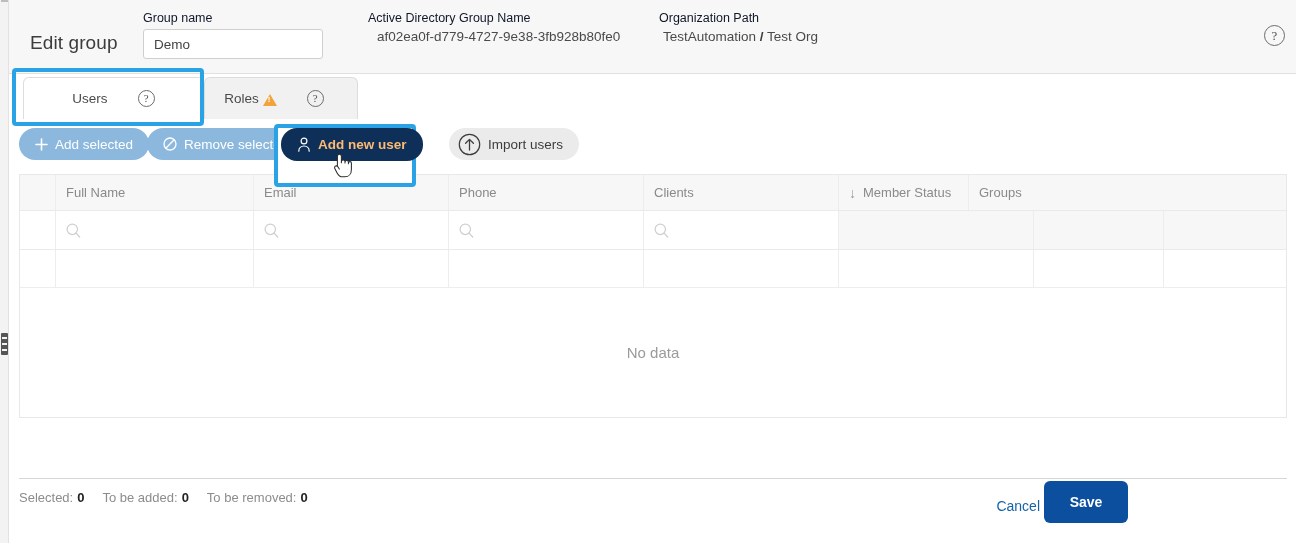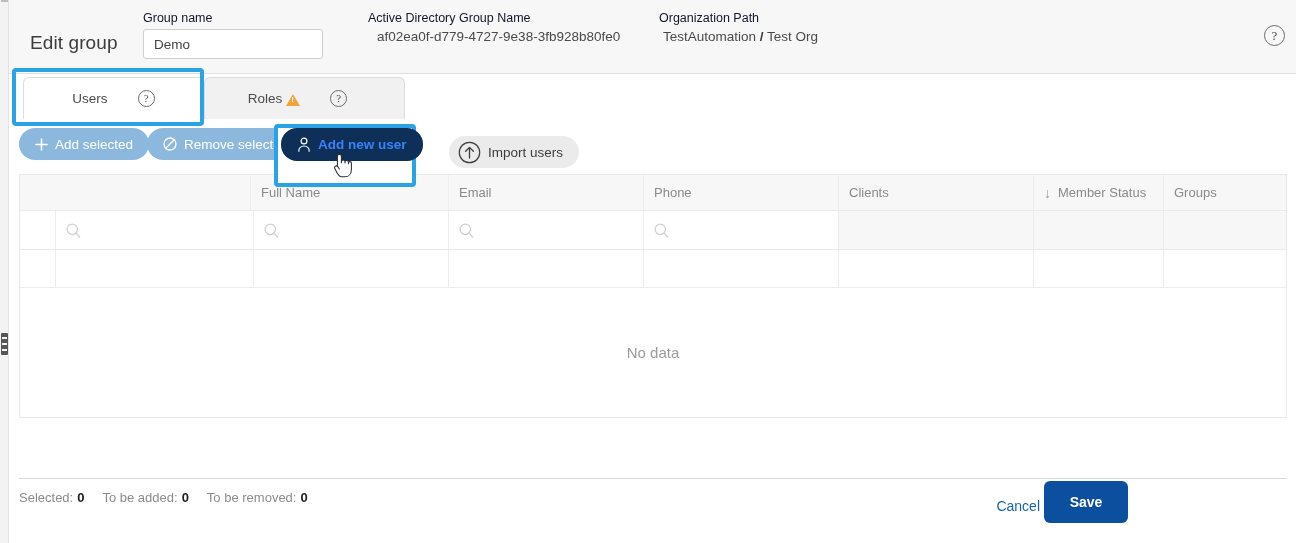--- a/index.html
+++ b/index.html
@@ -128,21 +128,21 @@
     cursor: pointer;
     padding: 0 22px;
   }
   #tab-users {
     left: 14px; width: 181px;
     background: #ffffff;
     border-color: #dddddd;
     z-index: 3;
   }
   #tab-roles {
-    left: 195px; width: 201px;
+    left: 195px; width: 154px;
     background: #f1f1f1;
     border-color: #dcdcdc;
     z-index: 2;
     padding-left: 8px;
   }
   .tab-label { white-space: nowrap; }
   .warn-icon {
     display: inline-block;
     width: 0; height: 0;
     border-left: 7px solid transparent;
@@ -204,27 +204,27 @@
     color: #ffffff;
   }
   #btn-remove-selected {
     left: 138px; top: 2px;
     background: #8cb8dd;
     color: #ffffff;
   }
   #btn-add-new-user {
     left: 272px; top: 2px;
     background: #0e3058;
-    color: #3b82f6;
+    color: #fdba74;
     z-index: 19;
     height: 33px;
     font-weight: bold;
   }
   #btn-import-users {
-    left: 440px; top: 10px;
+    left: 440px; top: 2px;
     background: #ebebeb;
     color: #3c3c3c;
     padding-left: 9px;
   }
 
   .ic { display: inline-block; flex: 0 0 auto; line-height: 0; }
 
   
   #cursor-pointer {
     position: absolute;
@@ -239,21 +239,20 @@
     left: 19px; top: 174px;
     width: 1268px; height: 244px;
     background: #ffffff;
     border: 1px solid #e8e8e8;
   }
   .grid-head {
     display: flex;
     height: 36px;
     background: #f7f7f7;
     border-bottom: 1px solid #eaeaea;
-    justify-content: flex-end;
   }
   .gh {
     display: flex;
     align-items: center;
     font-size: 13px;
     color: #8a8a8a;
     padding: 0 10px;
     border-right: 1px solid #ededed;
     box-sizing: border-box;
     overflow: hidden;

